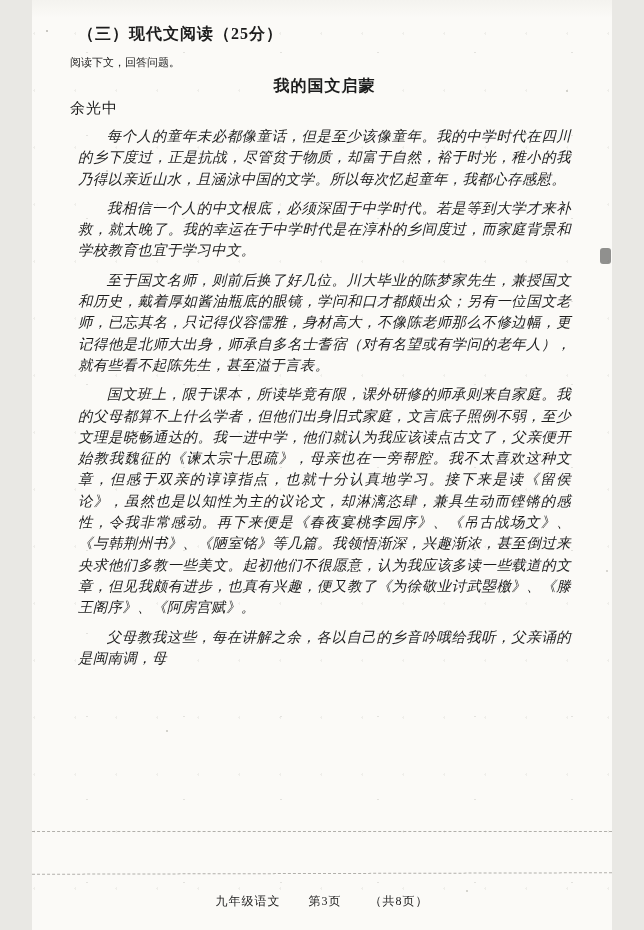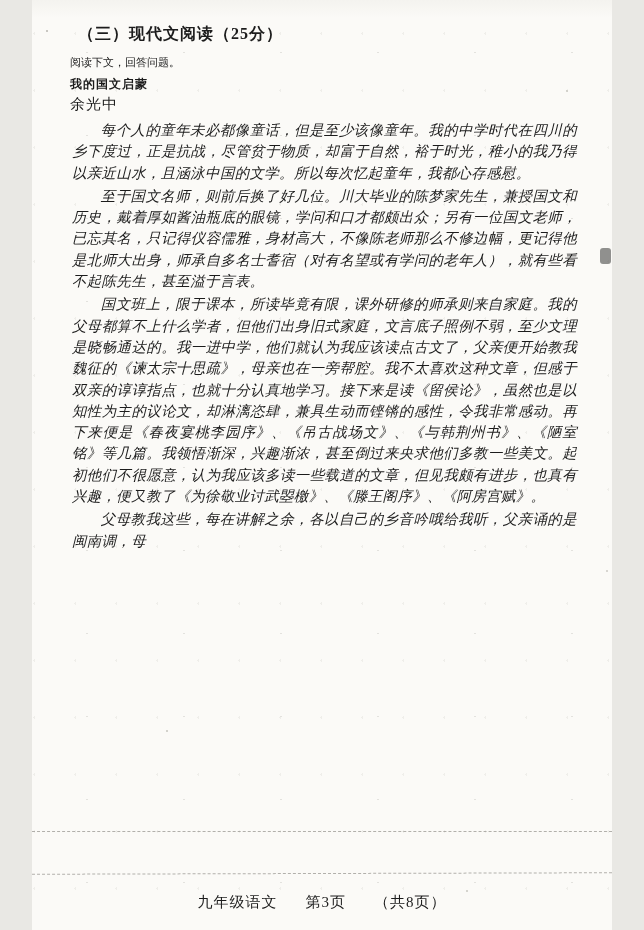--- a/index.html
+++ b/index.html
@@ -34,48 +34,49 @@
     font-weight: bold;
     font-size: 16px;
     letter-spacing: 1px;
     margin: 0 0 10px 8px;
   }
   .instruction {
     font-size: 11px;
     margin: 0 0 6px 0;
   }
   .essay-title {
+    text-align: center;
     font-weight: bold;
-    font-size: 12px;
+    font-size: 16px;
     margin: 4px 0 2px 0;
     letter-spacing: 1px;
   }
   .essay-author {
     text-align: left;
     font-size: 15px;
     margin: 2px 0 6px 0;
     letter-spacing: 1px;
   }
   .essay-body p {
-    margin: 2px;
+    margin: 8px;
     font-size: 14.4px;
     line-height: 21.3px;
     text-align: justify;
     text-justify: inter-character;
     text-indent: 2em;
     font-style: italic; 
     letter-spacing: 0.4px;
   }
   .footer {
     position: absolute;
     left: 0;
     right: 0;
     top: 893px;
     text-align: center;
-    font-size: 15px;
+    font-size: 12px;
     letter-spacing: 1px;
     font-style: normal;
   }
   .footer span { display: inline-block; }
   .footer .gap { margin: 0 14px; }
   
   .fold-line {
     position: absolute;
     left: 0;
     right: 0;
@@ -129,20 +130,21 @@
     <div class="section-heading">（三）现代文阅读（25分）</div>
 
     <div class="instruction">阅读下文，回答问题。</div>
 
     <div class="essay-title">我的国文启蒙</div>
 
     <div class="essay-author">余光中</div>
 
     <div class="essay-body">
       <p>每个人的童年未必都像童话，但是至少该像童年。我的中学时代在四川的乡下度过，正是抗战，尽管贫于物质，却富于自然，裕于时光，稚小的我乃得以亲近山水，且涵泳中国的文学。所以每次忆起童年，我都心存感慰。</p>
+      <p>我相信一个人的中文根底，必须深固于中学时代。若是等到大学才来补救，就太晚了。我的幸运在于中学时代是在淳朴的乡间度过，而家庭背景和学校教育也宜于学习中文。</p>
       <p>至于国文名师，则前后换了好几位。川大毕业的陈梦家先生，兼授国文和历史，戴着厚如酱油瓶底的眼镜，学问和口才都颇出众；另有一位国文老师，已忘其名，只记得仪容儒雅，身材高大，不像陈老师那么不修边幅，更记得他是北师大出身，师承自多名士耆宿（对有名望或有学问的老年人），就有些看不起陈先生，甚至溢于言表。</p>
       <p>国文班上，限于课本，所读毕竟有限，课外研修的师承则来自家庭。我的父母都算不上什么学者，但他们出身旧式家庭，文言底子照例不弱，至少文理是晓畅通达的。我一进中学，他们就认为我应该读点古文了，父亲便开始教我魏征的《谏太宗十思疏》，母亲也在一旁帮腔。我不太喜欢这种文章，但感于双亲的谆谆指点，也就十分认真地学习。接下来是读《留侯论》，虽然也是以知性为主的议论文，却淋漓恣肆，兼具生动而铿锵的感性，令我非常感动。再下来便是《春夜宴桃李园序》、《吊古战场文》、《与韩荆州书》、《陋室铭》等几篇。我领悟渐深，兴趣渐浓，甚至倒过来央求他们多教一些美文。起初他们不很愿意，认为我应该多读一些载道的文章，但见我颇有进步，也真有兴趣，便又教了《为徐敬业讨武曌檄》、《滕王阁序》、《阿房宫赋》。</p>
       <p>父母教我这些，每在讲解之余，各以自己的乡音吟哦给我听，父亲诵的是闽南调，母</p>
     </div>
 
   </div>
 
   <div class="fold-line fold-line-1"></div>
   <div class="fold-line fold-line-2"></div>
   <div class="smudge"></div>

